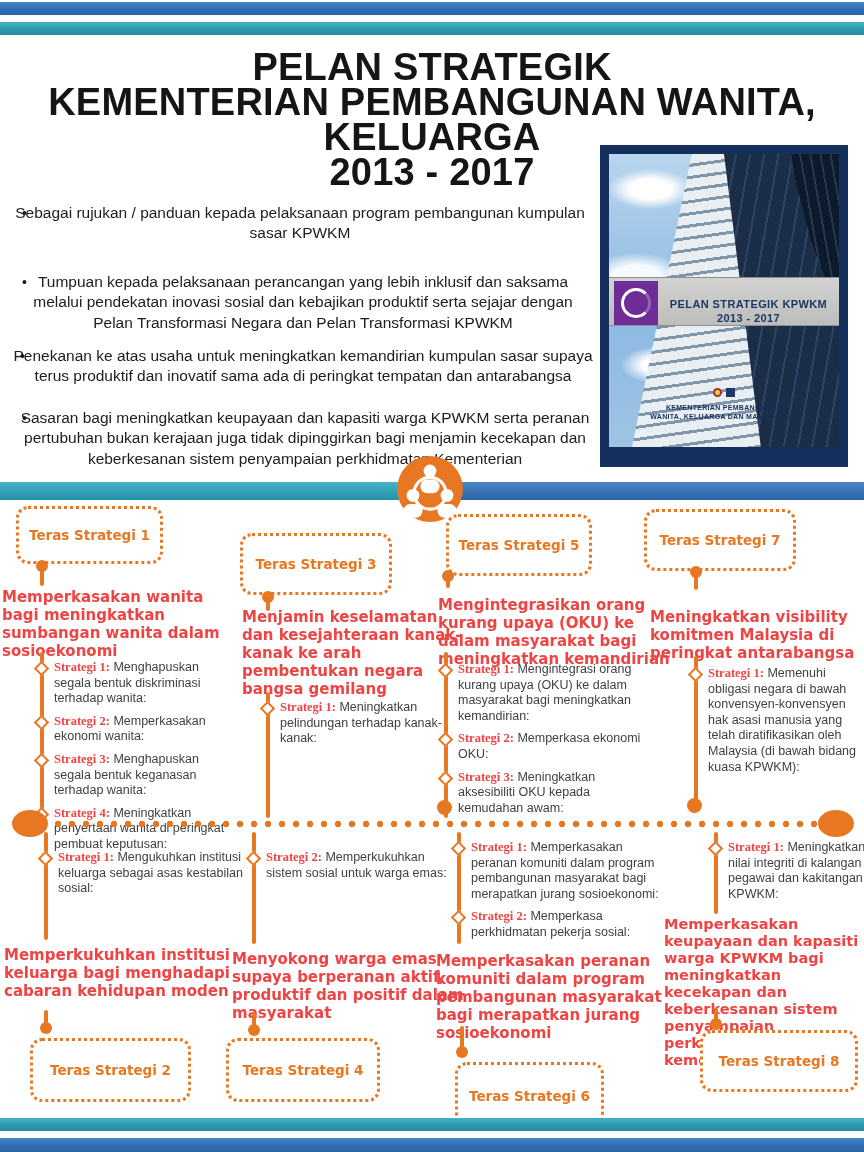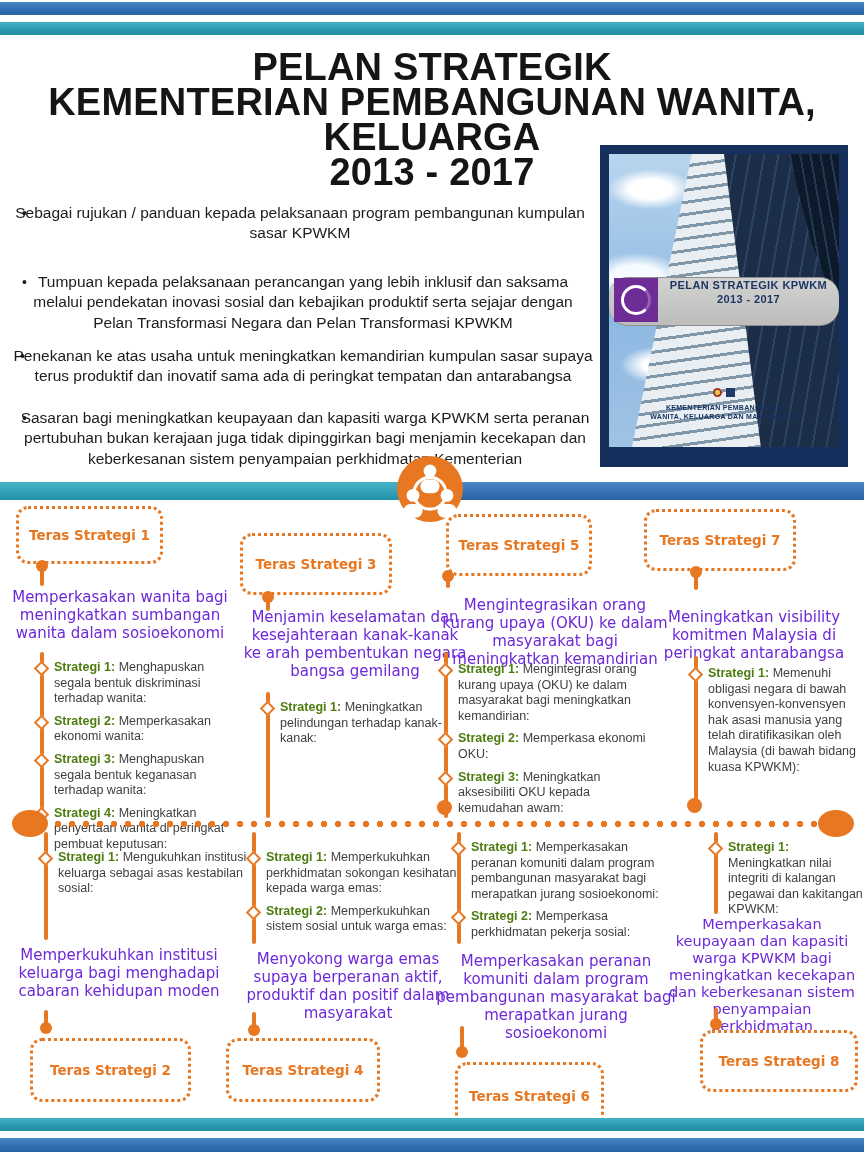--- a/index.html
+++ b/index.html
@@ -32,21 +32,21 @@
       clip-path:polygon(36% 0,53% 0,80% 100%,10% 100%);
       background:repeating-linear-gradient(172deg,#e9eef2 0 9px,#7f97a9 9px 12px);}
   .tower-dark{position:absolute;inset:0;
       clip-path:polygon(50% 0,100% 0,100% 100%,66% 100%);
       background:repeating-linear-gradient(100deg,#1c2e47 0 12px,#2c4464 12px 14px);}
   .tower-dark2{position:absolute;inset:0;
       clip-path:polygon(78% 0,100% 0,100% 55%,88% 30%);
       background:repeating-linear-gradient(80deg,#0d1a2c 0 8px,#23384f 8px 10px);}
   .cover-banner{position:absolute;left:0;right:0;top:42%;height:16%;
       background:linear-gradient(180deg,#d2d2d0,#bdbdbb);border-top:1px solid #8e8e8e;
-      border-bottom:1px solid #8e8e8e;display:flex;align-items:flex-start;border-radius:19px;}
+      border-bottom:1px solid #8e8e8e;display:flex;align-items:flex-end;}
   .cover-logo{width:44px;height:44px;background:#6e2d96;margin-left:5px;flex:0 0 auto;
       display:flex;align-items:center;justify-content:center;position:relative;}
   .cover-logo .ring{width:24px;height:24px;border:3.5px solid #ffffff;border-radius:50%;
       border-right-color:rgba(255,255,255,.25);}
   .cover-banner-text{flex:1;text-align:center;color:#1d3765;font-weight:bold;
       font-size:11px;line-height:14px;letter-spacing:.4px;}
   .cover-footer{position:absolute;left:0;right:0;bottom:9%;text-align:center;}
   .crest{display:inline-block;width:9px;height:9px;margin:0 2px 2px 2px;}
   .crest.c1{background:radial-gradient(circle,#e4c34a 40%,#a2352b 41%);border-radius:50%;}
   .crest.c2{background:#22386b;}
@@ -55,28 +55,28 @@
   
   .band{position:absolute;top:482px;height:18px;}
   .band.l{left:0;width:432px;background:linear-gradient(180deg,#46b3c7,#2391a7);}
   .band.r{left:432px;width:432px;background:linear-gradient(180deg,#4a86c8,#2a63a4);}
   .center-badge{position:absolute;left:396px;top:455px;width:68px;height:68px;}
 
   
   .tsbox{position:absolute;border:3.5px dotted #E87722;border-radius:12px;background:#fff;
       display:flex;align-items:center;justify-content:center;text-align:center;
       color:#E87722;font-weight:bold;font-size:13.5px;font-family:"DejaVu Sans",sans-serif;}
-  .colhead{position:absolute;text-align:center;font-weight:normal;color:#6d28d9;
+  .colhead{position:absolute;font-weight:bold;color:#ef4444;
       font-size:15px;line-height:18px;font-family:"DejaVu Sans",sans-serif;}
   .colhead.small{font-size:14.5px;line-height:17px;}
   .vline{position:absolute;width:4px;background:#E87722;border-radius:2px;}
   .ball{position:absolute;background:#E87722;border-radius:50%;}
   .slist{position:absolute;}
   .sitem{position:relative;margin-bottom:7px;font-size:12.5px;line-height:15.6px;color:#3f3f3f;}
-  .sitem b{color:#4d7c0f;}
+  .sitem b{color:#ef4444;font-family:Liberation Serif, serif;}
   .sitem::before{content:"";position:absolute;left:-18px;top:3px;width:7px;height:7px;
       border:2px solid #E87722;background:#fff;transform:rotate(45deg);}
   .timeline{position:absolute;left:12px;top:820px;width:840px;height:8px;
       background:radial-gradient(circle at 4px 4px,#E87722 3px,rgba(0,0,0,0) 3.5px);
       background-size:14px 8px;background-repeat:repeat-x;}
   .endcap{position:absolute;background:#E87722;border-radius:50%;width:36px;height:27px;top:810px;}
 </style>
 </head>
 <body>
 
@@ -199,21 +199,20 @@
 
 <div class="vline" style="left:44px;top:832px;height:108px"></div>
 <div class="vline" style="left:252px;top:832px;height:112px"></div>
 <div class="vline" style="left:457px;top:832px;height:112px"></div>
 <div class="vline" style="left:714px;top:832px;height:82px"></div>
 
 <div class="slist" style="left:58px;top:850px;width:190px">
   <div class="sitem"><b>Strategi 1:</b> <span>Mengukuhkan institusi keluarga sebagai asas kestabilan sosial:</span></div>
 </div>
 <div class="slist" style="left:266px;top:850px;width:198px">
-  <div class="sitem"><b>Strategi 1:</b> <span>Memperkukuhkan perkhidmatan sokongan kesihatan kepada warga emas:</span></div>
   <div class="sitem"><b>Strategi 2:</b> <span>Memperkukuhkan sistem sosial untuk warga emas:</span></div>
 </div>
 <div class="slist" style="left:471px;top:840px;width:198px">
   <div class="sitem"><b>Strategi 1:</b> <span>Memperkasakan peranan komuniti dalam program pembangunan masyarakat bagi merapatkan jurang sosioekonomi:</span></div>
   <div class="sitem"><b>Strategi 2:</b> <span>Memperkasa perkhidmatan pekerja sosial:</span></div>
 </div>
 <div class="slist" style="left:728px;top:840px;width:138px">
   <div class="sitem"><b>Strategi 1:</b> <span>Meningkatkan nilai integriti di kalangan pegawai dan kakitangan KPWKM:</span></div>
 </div>
 

